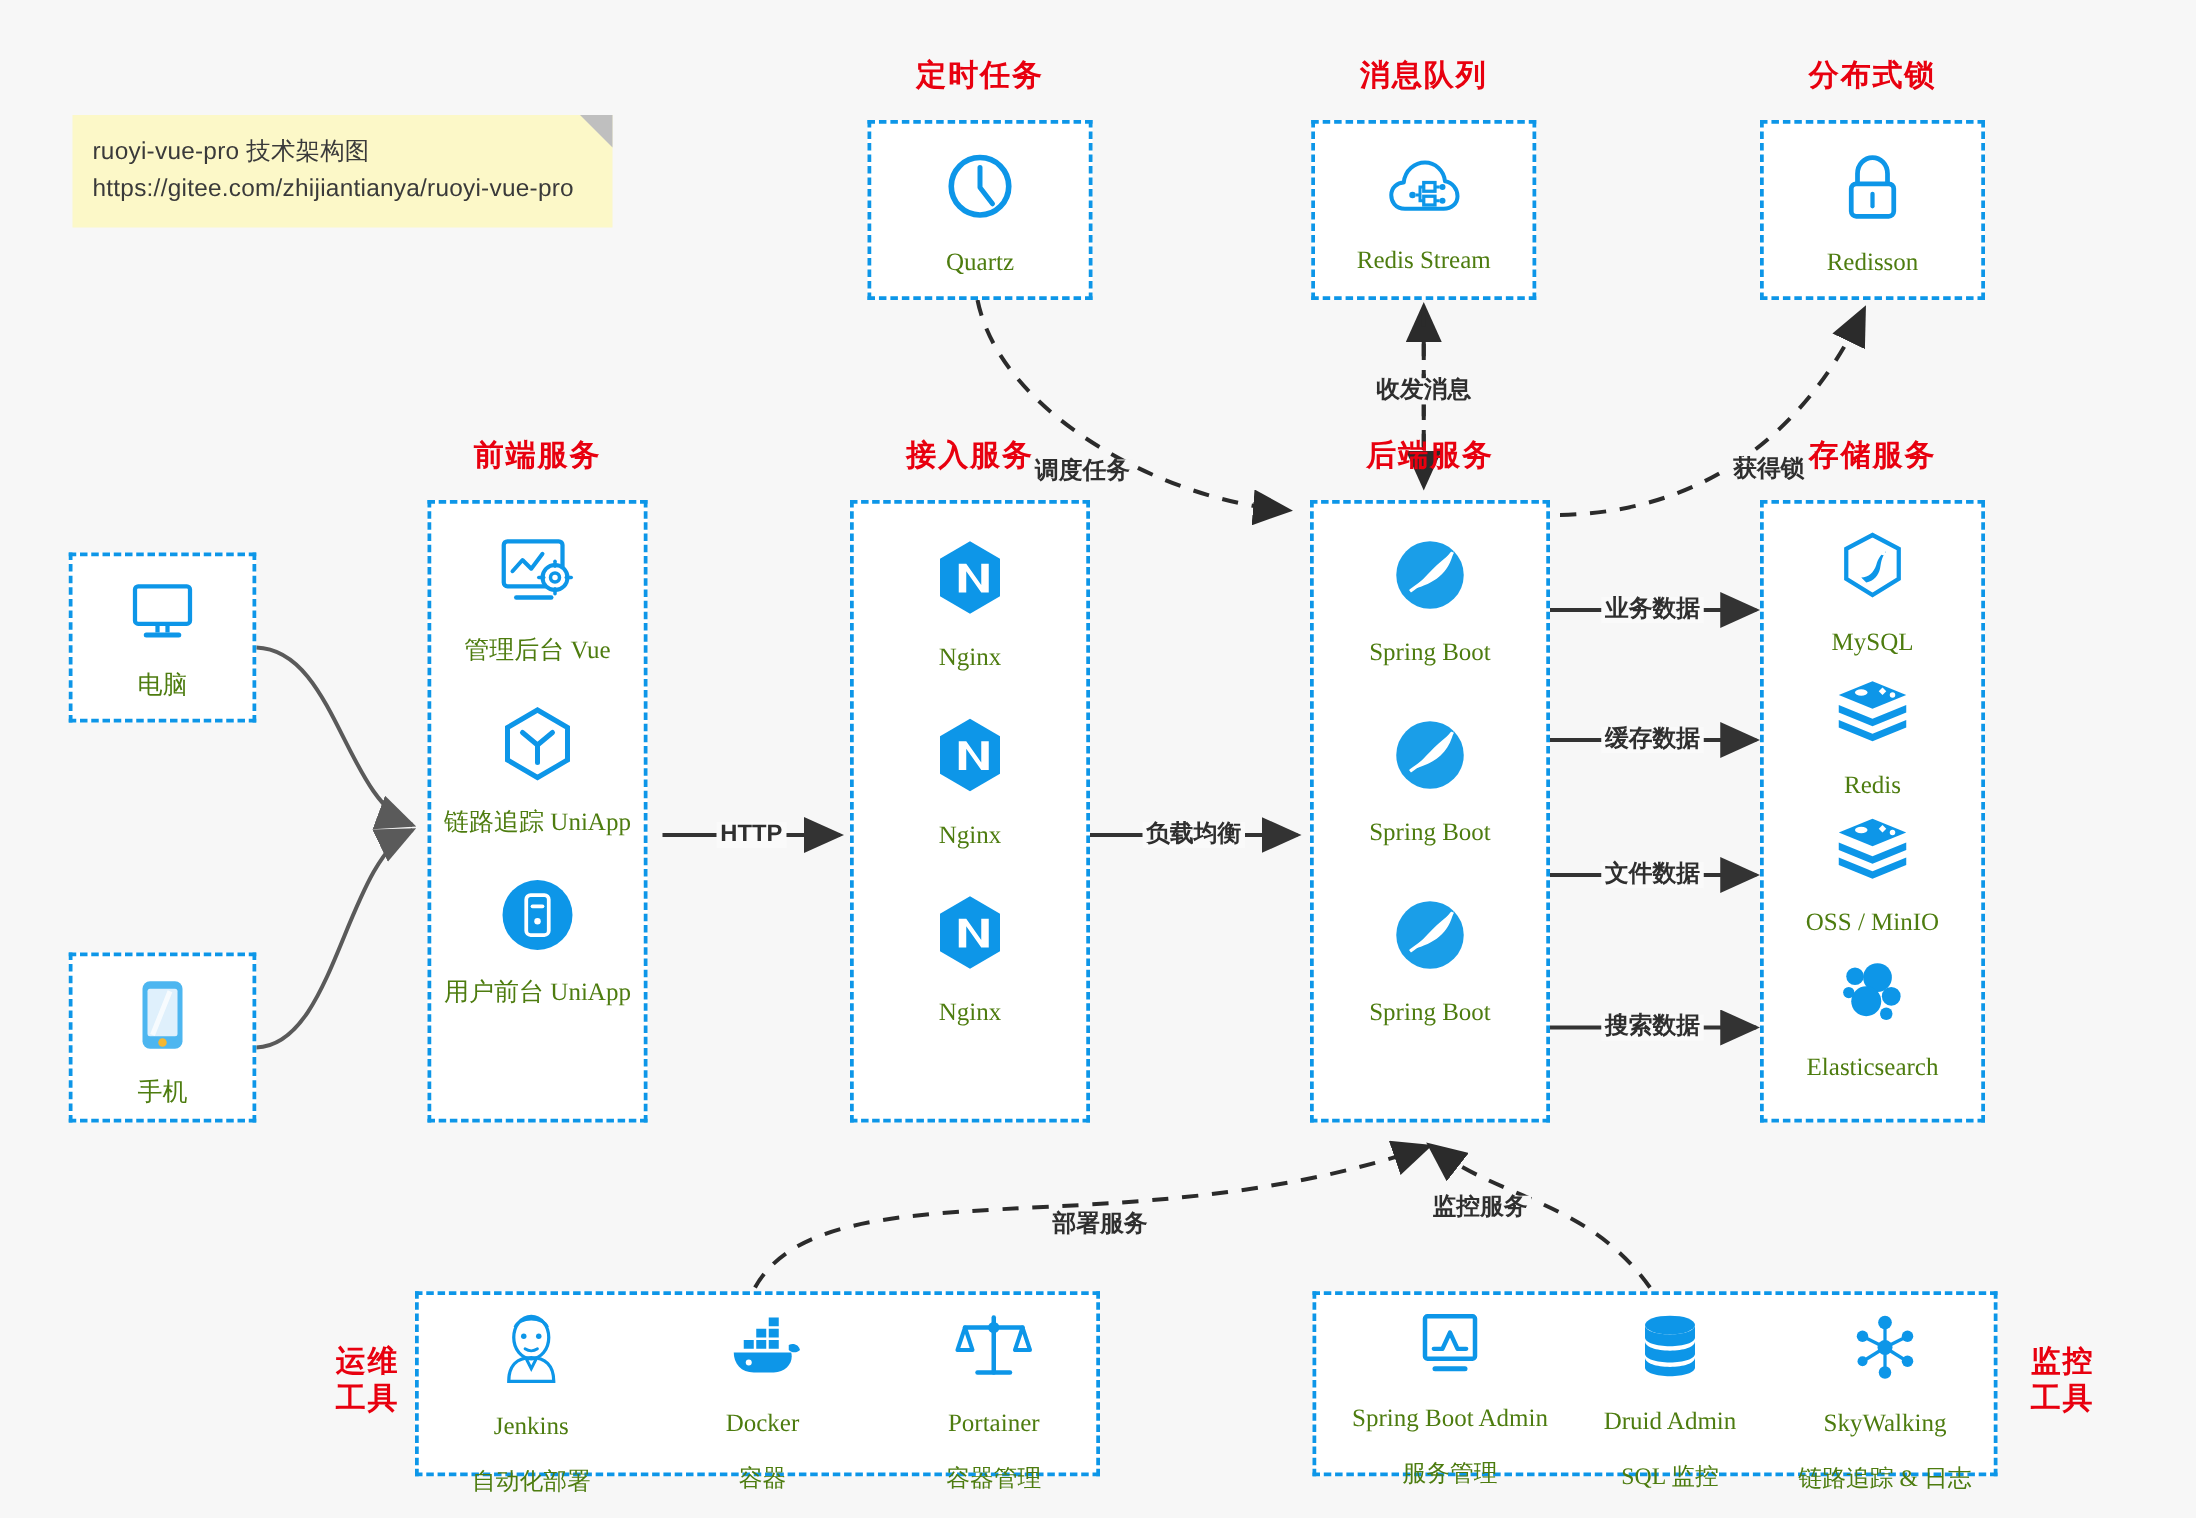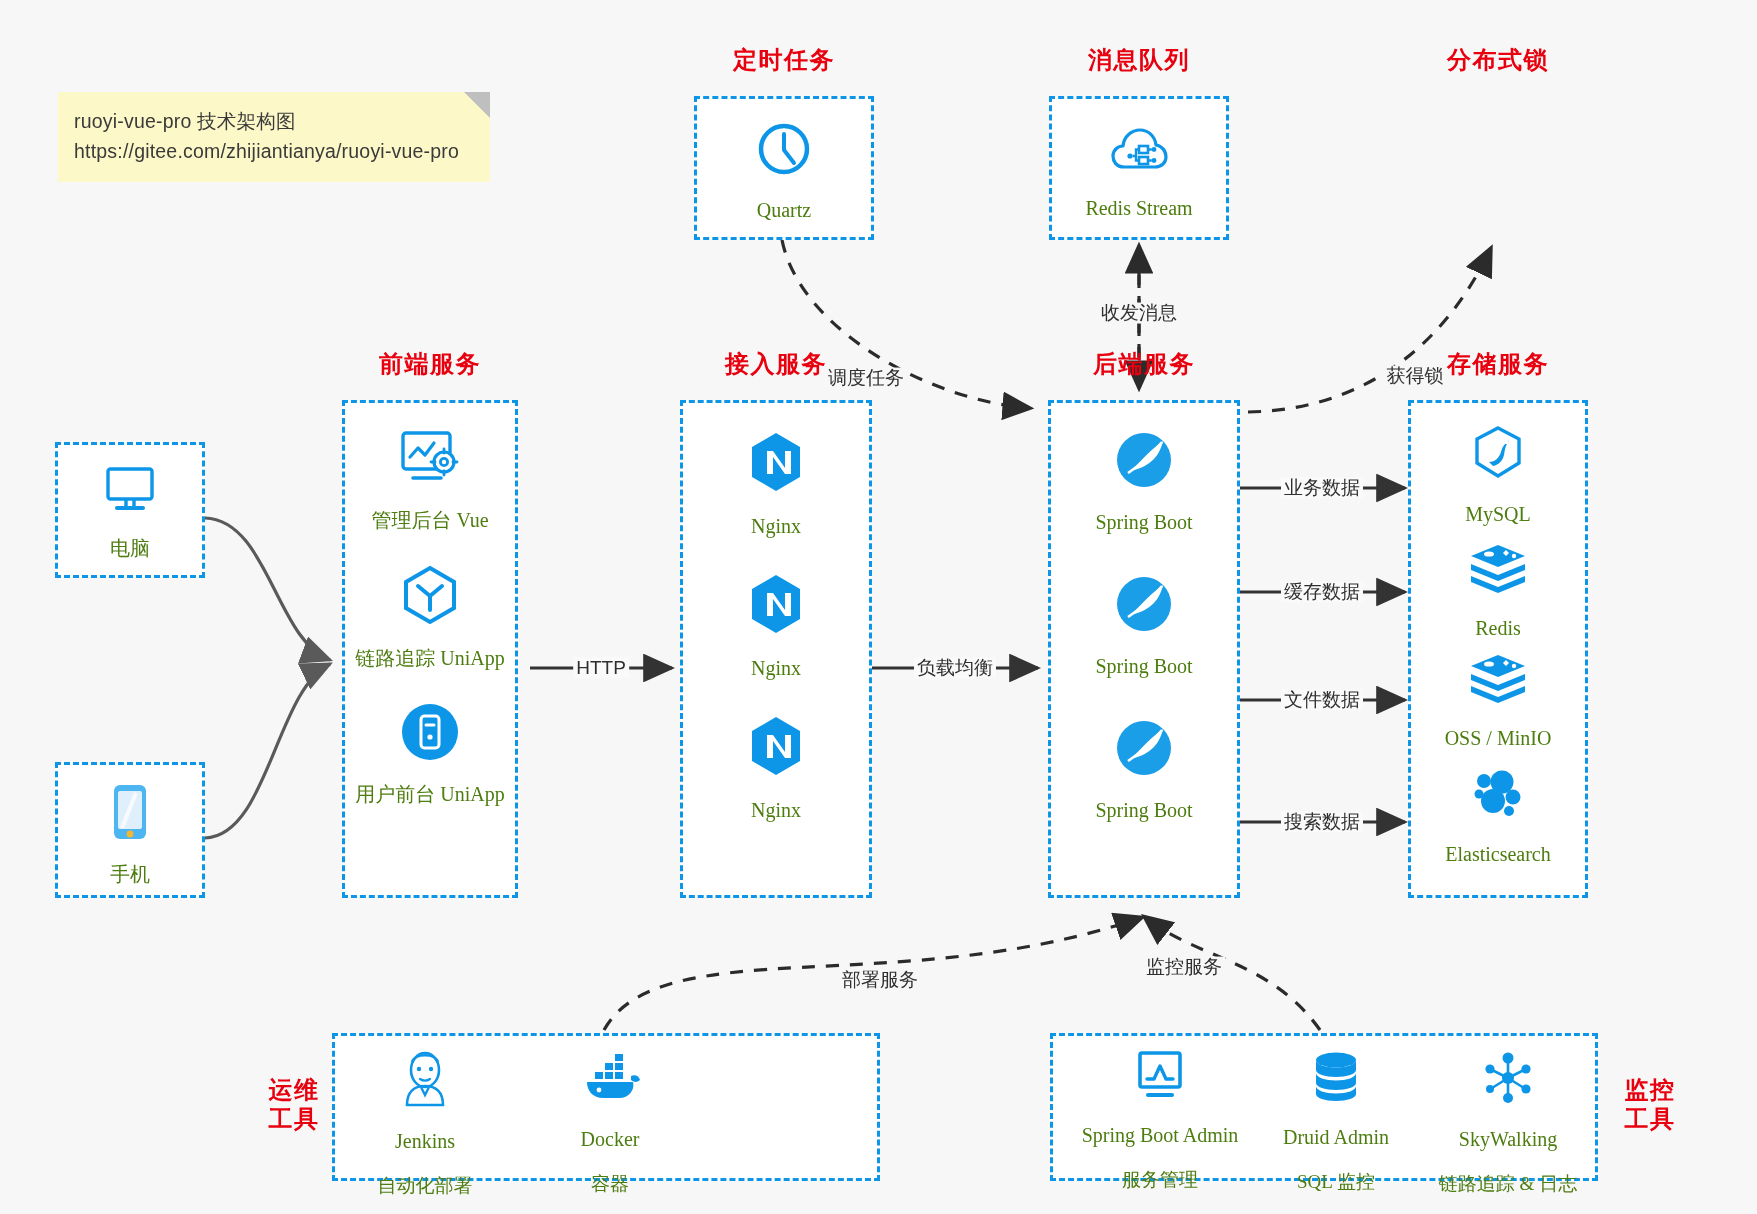--- a/index.html
+++ b/index.html
@@ -85,20 +85,21 @@
   
   .elabel{
     position:absolute;
     font-size:19px;
     color:#2f2f2f;
     background:#fafafa;
     padding:0 3px;
     white-space:nowrap;
     line-height:1.1;
     transform:translate(-50%,-50%);
+    font-weight:bold;
   }
   .elabel.plain{background:#f7f7f7;}
 </style>
 </head>
 <body>
 
 <div id="stage">
 
   <svg id="wires" viewBox="0 0 1757 1214">
     <defs>
@@ -165,20 +166,30 @@
         <path d="M22.6 31 L26 31 L26 24.5 L29 24.5 M26 31 L26 35.5 L29 35.5" fill="none" stroke="#0d96e8" stroke-width="2.4"></path>
         <circle cx="44" cy="24.5" r="2.4" fill="#0d96e8"></circle>
         <circle cx="44" cy="35.5" r="2.4" fill="#0d96e8"></circle>
         <path d="M38 24.5 L41.8 24.5 M38 35.5 L41.8 35.5" fill="none" stroke="#0d96e8" stroke-width="2.4"></path>
       </svg>
       <div class="nlabel">Redis Stream</div>
     </div>
   </div>
 
   <div class="gtitle" style="left:1408px;top:44px;width:180px;">分布式锁</div>
+  <div class="gbox" style="left:1408px;top:96px;width:180px;height:144px;">
+    <div class="node" style="top:24px;">
+      <svg class="ico" width="52" height="54" viewBox="0 0 52 54">
+        <path d="M14 24 L14 16 C14 8.5 19.5 3 26 3 C32.5 3 38 8.5 38 16 L38 24" fill="none" stroke="#0d96e8" stroke-width="3.8"></path>
+        <rect x="9" y="24" width="34" height="26" rx="4" fill="none" stroke="#0d96e8" stroke-width="3.8"></rect>
+        <path d="M26 32 L26 42" stroke="#0d96e8" stroke-width="3.4" stroke-linecap="round"></path>
+      </svg>
+      <div class="nlabel">Redisson</div>
+    </div>
+  </div>
 
   <div class="gbox" style="left:55px;top:442px;width:150px;height:136px;">
     <div class="node" style="top:20px;">
       <svg class="ico" width="56" height="50" viewBox="0 0 56 50">
         <rect x="6" y="4" width="44" height="30" rx="2.5" fill="none" stroke="#0d96e8" stroke-width="3.4"></rect>
         <path d="M24 34 L24 41 M32 34 L32 41" stroke="#0d96e8" stroke-width="3.4"></path>
         <path d="M15 43 L41 43" stroke="#0d96e8" stroke-width="4" stroke-linecap="round"></path>
       </svg>
       <div class="nlabel">电脑</div>
     </div>
@@ -359,20 +370,32 @@
             <rect x="26" y="13" width="8" height="7"></rect>
           <rect x="36" y="13" width="8" height="7"></rect>
             <rect x="36" y="4" width="8" height="7"></rect>
         </g>
         <path d="M8 32 L54 32 C56 40 50 48 40 48 L24 48 C14 48 8 41 8 32 Z" fill="#0d96e8"></path>
         <path d="M52 26 C56 24 60 26 61 30 C58 33 54 32 52 30 Z" fill="#0d96e8"></path>
         <circle cx="20" cy="40" r="2.4" fill="#ffffff"></circle>
       </svg>
       <div class="nlabel">Docker</div>
       <div class="nlabel sub">容器</div>
+    </div>
+    <div class="hnode" style="left:345px;top:14px;">
+      <svg class="ico" width="62" height="56" viewBox="0 0 62 56">
+        <path d="M31 4 L31 48" stroke="#0d96e8" stroke-width="3.6" stroke-linecap="round"></path>
+        <path d="M8 12 L54 12" stroke="#0d96e8" stroke-width="3.6" stroke-linecap="round"></path>
+        <path d="M18 48 L44 48" stroke="#0d96e8" stroke-width="3.6" stroke-linecap="round"></path>
+        <path d="M8 12 L2 30 L14 30 Z" fill="none" stroke="#0d96e8" stroke-width="3.2" stroke-linejoin="round"></path>
+        <path d="M54 12 L48 30 L60 30 Z" fill="none" stroke="#0d96e8" stroke-width="3.2" stroke-linejoin="round"></path>
+        <circle cx="31" cy="12" r="4.5" fill="#0d96e8"></circle>
+      </svg>
+      <div class="nlabel">Portainer</div>
+      <div class="nlabel sub">容器管理</div>
     </div>
   </div>
 
   <div class="gbox" style="left:1050px;top:1033px;width:548px;height:148px;">
     <div class="hnode" style="left:-8px;top:14px;">
       <svg class="ico" width="58" height="52" viewBox="0 0 58 52">
         <rect x="9" y="3" width="40" height="34" rx="2" fill="none" stroke="#0d96e8" stroke-width="3.6"></rect>
         <path d="M16 29 L23 29 L29 16 L35 29 L42 29" fill="none" stroke="#0d96e8" stroke-width="3.4" stroke-linejoin="round" stroke-linecap="round"></path>
         <path d="M17 45 L41 45" stroke="#0d96e8" stroke-width="4" stroke-linecap="round"></path>
       </svg>

